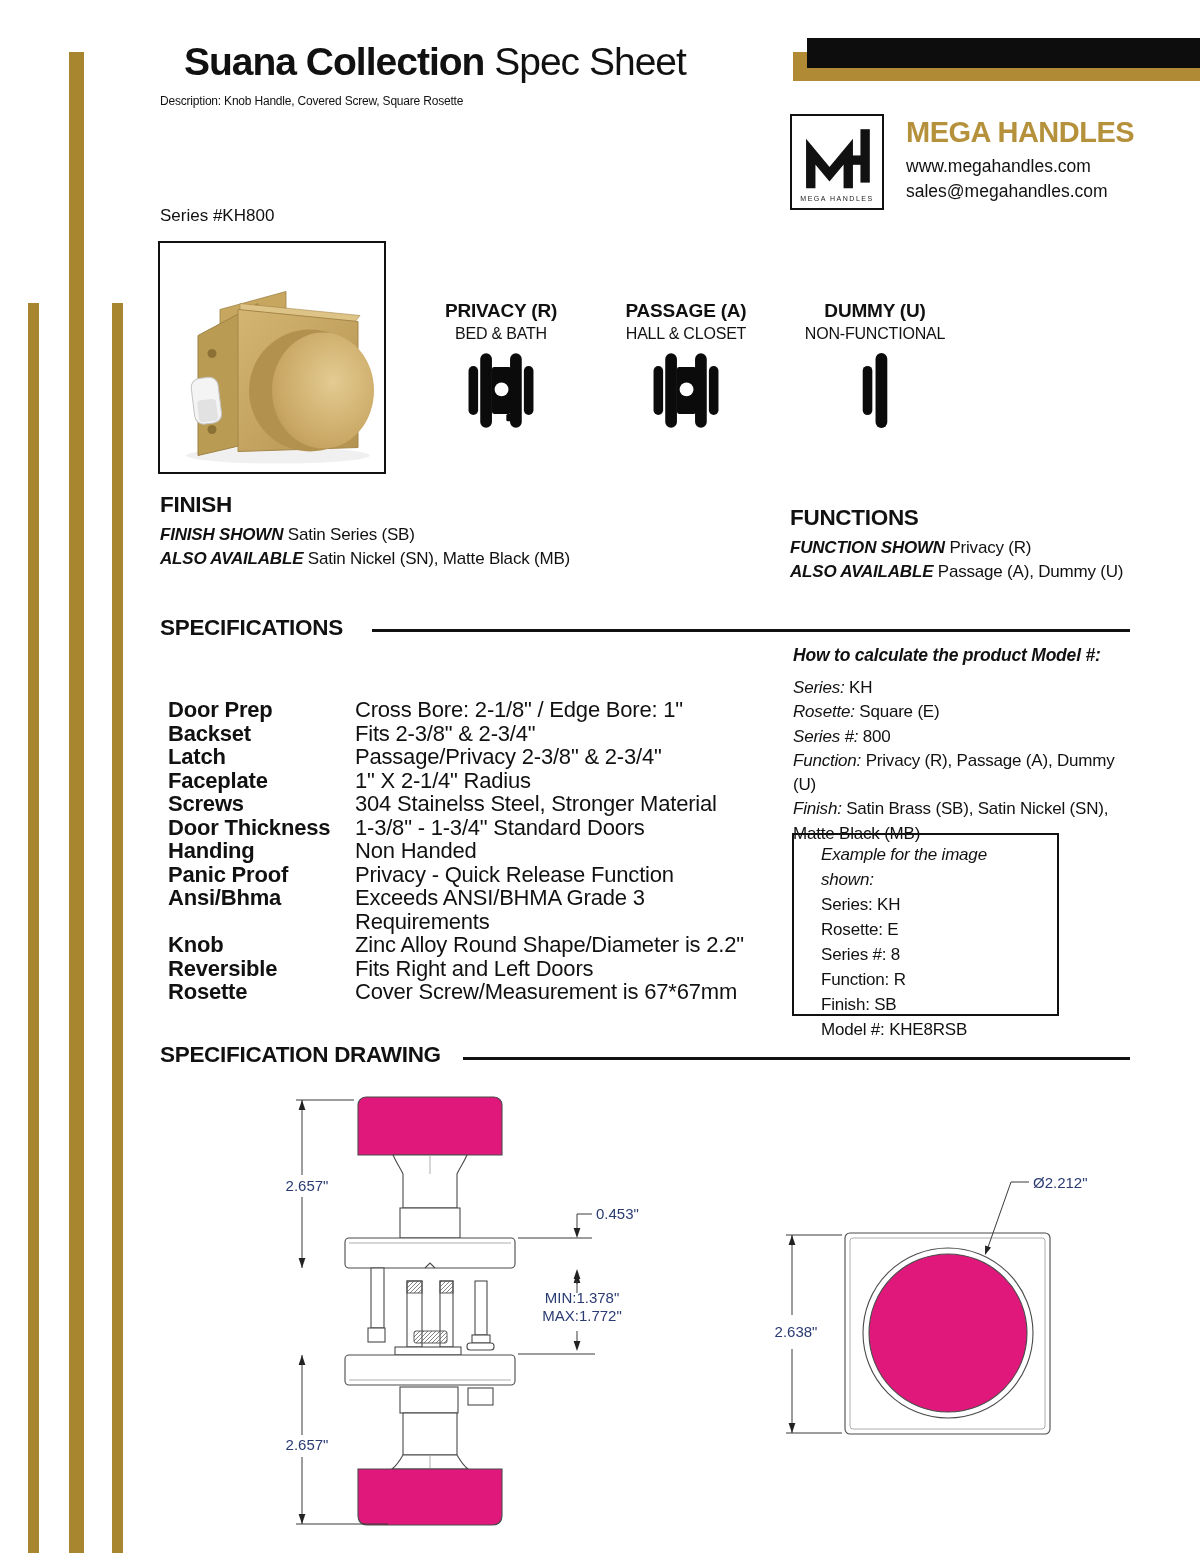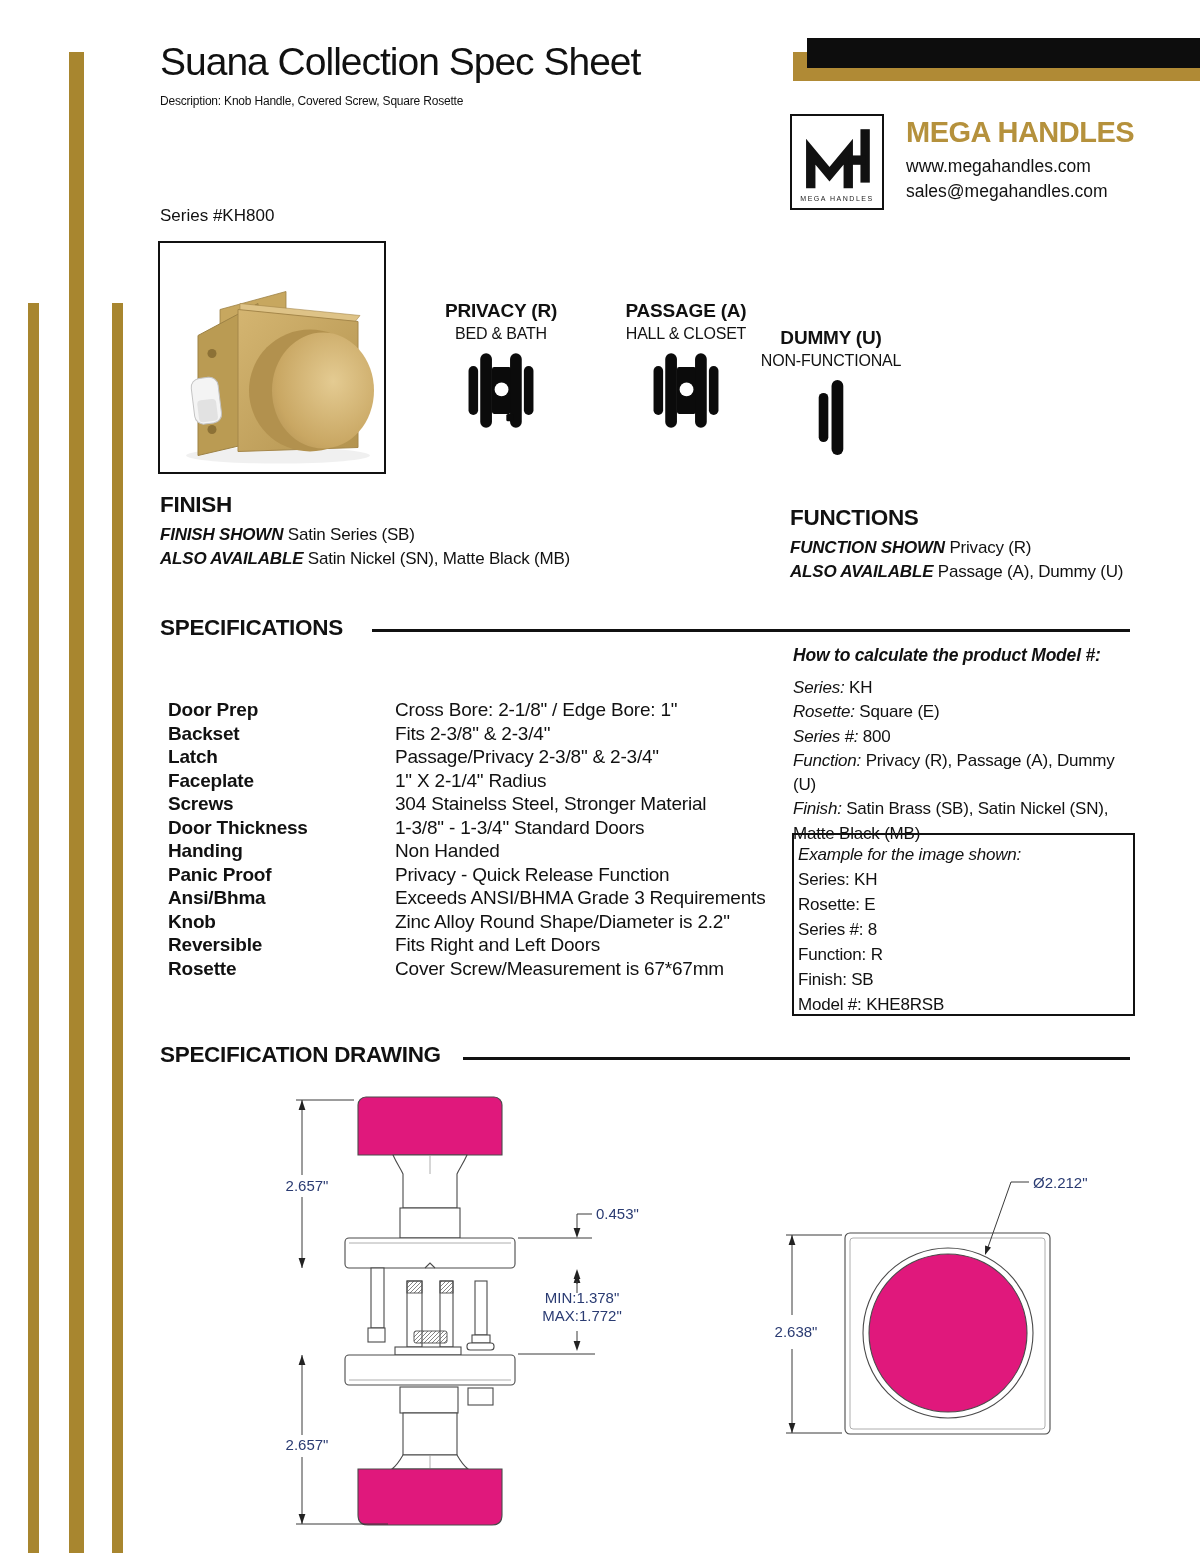--- a/index.html
+++ b/index.html
@@ -5,21 +5,21 @@
   html,body{margin:0;padding:0;background:#e8e8e8;}
   .page{position:relative;width:1200px;height:1553px;background:#ffffff;margin:0 auto;
         font-family:"Liberation Sans",sans-serif;color:#111;overflow:hidden;}
   .abs{position:absolute;}
   
   .stripe{position:absolute;background:#A8862F;}
   .goldbar{position:absolute;background:#B08A35;}
   .blackbar{position:absolute;background:#0d0d0d;}
   
   .title{position:absolute;left:160px;top:40px;font-size:39px;letter-spacing:-1px;white-space:nowrap;}
-  .title .b{font-weight:400;}
+  .title .b{font-weight:700;margin-left:24px;}
   .desc{position:absolute;left:160px;top:94px;font-size:12px;font-weight:500;letter-spacing:-0.2px;}
   .series{position:absolute;left:160px;top:206px;font-size:17px;}
   
   .logobox{position:absolute;left:790px;top:114px;width:94px;height:96px;border:2px solid #111;
            box-sizing:border-box;background:#fff;}
   .brandname{position:absolute;left:906px;top:116px;font-size:29px;font-weight:700;color:#B5913C;letter-spacing:-0.5px;}
   .brandurl{position:absolute;left:906px;font-size:17.5px;}
   
   .photobox{position:absolute;left:158px;top:241px;width:228px;height:233px;border:2px solid #111;
             box-sizing:border-box;background:#fff;}
@@ -28,29 +28,29 @@
   .fcol .ft{font-size:19px;font-weight:700;letter-spacing:-0.2px;}
   .fcol .fs{font-size:16px;margin-top:3px;letter-spacing:-0.2px;}
   .fcol .fi{margin-top:9px;}
   
   .h2{font-size:22.5px;font-weight:800;letter-spacing:-0.3px;}
   .line17{font-size:17px;line-height:24px;letter-spacing:-0.2px;}
   .bi{font-weight:700;font-style:italic;}
   .rule{position:absolute;background:#111;height:2.5px;}
   
   .spectable{position:absolute;left:168px;top:698px;width:600px;}
-  .srow{display:flex;font-size:19px;line-height:23.5px;letter-spacing:-0.2px;gap:40px;}
+  .srow{display:flex;font-size:22px;line-height:23.5px;letter-spacing:-0.2px;}
   .srow .sl{width:187px;font-weight:700;flex:none;}
   
   .calc{position:absolute;left:793px;top:645px;width:344px;}
   .calc .ch{font-size:17.5px;font-weight:700;font-style:italic;margin-bottom:10px;letter-spacing:-0.2px;}
   .calc .cl{font-size:17px;line-height:24.3px;letter-spacing:-0.2px;}
   .calc .cl .lab{font-style:italic;}
-  .exbox{position:absolute;left:792px;top:833px;width:343px;height:183px;border:2px solid #111;
-         box-sizing:border-box;padding:7px 4px;}
+  .exbox{position:absolute;left:792px;top:833px;width:267px;height:183px;border:2px solid #111;
+         box-sizing:border-box;padding:7px 27px;}
   .exbox .xh{font-size:17px;font-style:italic;line-height:25px;letter-spacing:-0.2px;}
   .exbox .xl{font-size:17px;line-height:25px;letter-spacing:-0.2px;}
   
   .dimtext{font-size:15px;font-family:"Liberation Sans",sans-serif;}
   .ln{fill:#ffffff;stroke:#4a4a4a;stroke-width:1.1;}
   .lnf{fill:none;stroke:#4a4a4a;stroke-width:1.1;}
   .lnp{stroke:#4a4a4a;stroke-width:1.1;}
   .thin{stroke:#9a9a9a;stroke-width:0.8;fill:none;}
   .dim{stroke:#3a3a3a;stroke-width:1;fill:none;}
   .arrow{fill:#222;stroke:none;}
@@ -143,21 +143,21 @@
           <rect x="0.5" y="13" width="9" height="46" rx="4.5"></rect>
           <rect x="11.5" y="1" width="11" height="70" rx="5.5"></rect>
           <rect x="22.5" y="14" width="18" height="44" rx="2"></rect>
           <rect x="39.5" y="1" width="11" height="70" rx="5.5"></rect>
           <rect x="52.5" y="13" width="9" height="46" rx="4.5"></rect>
         </g>
         <circle cx="31.5" cy="35" r="6.5" fill="#ffffff"></circle>
       </svg>
     </div>
   </div>
-  <div class="fcol" style="left:746px;margin-top:27px;">
+  <div class="fcol" style="left:790px;">
     <div class="ft">DUMMY (U)</div>
     <div class="fs">NON-FUNCTIONAL</div>
     <div class="fi">
       <svg width="26" height="77" viewBox="0 0 24 72">
         <g fill="#0b0b0b">
           <rect x="0.5" y="13" width="9" height="46" rx="4.5"></rect>
           <rect x="12.5" y="1" width="11" height="70" rx="5.5"></rect>
         </g>
       </svg>
     </div>

